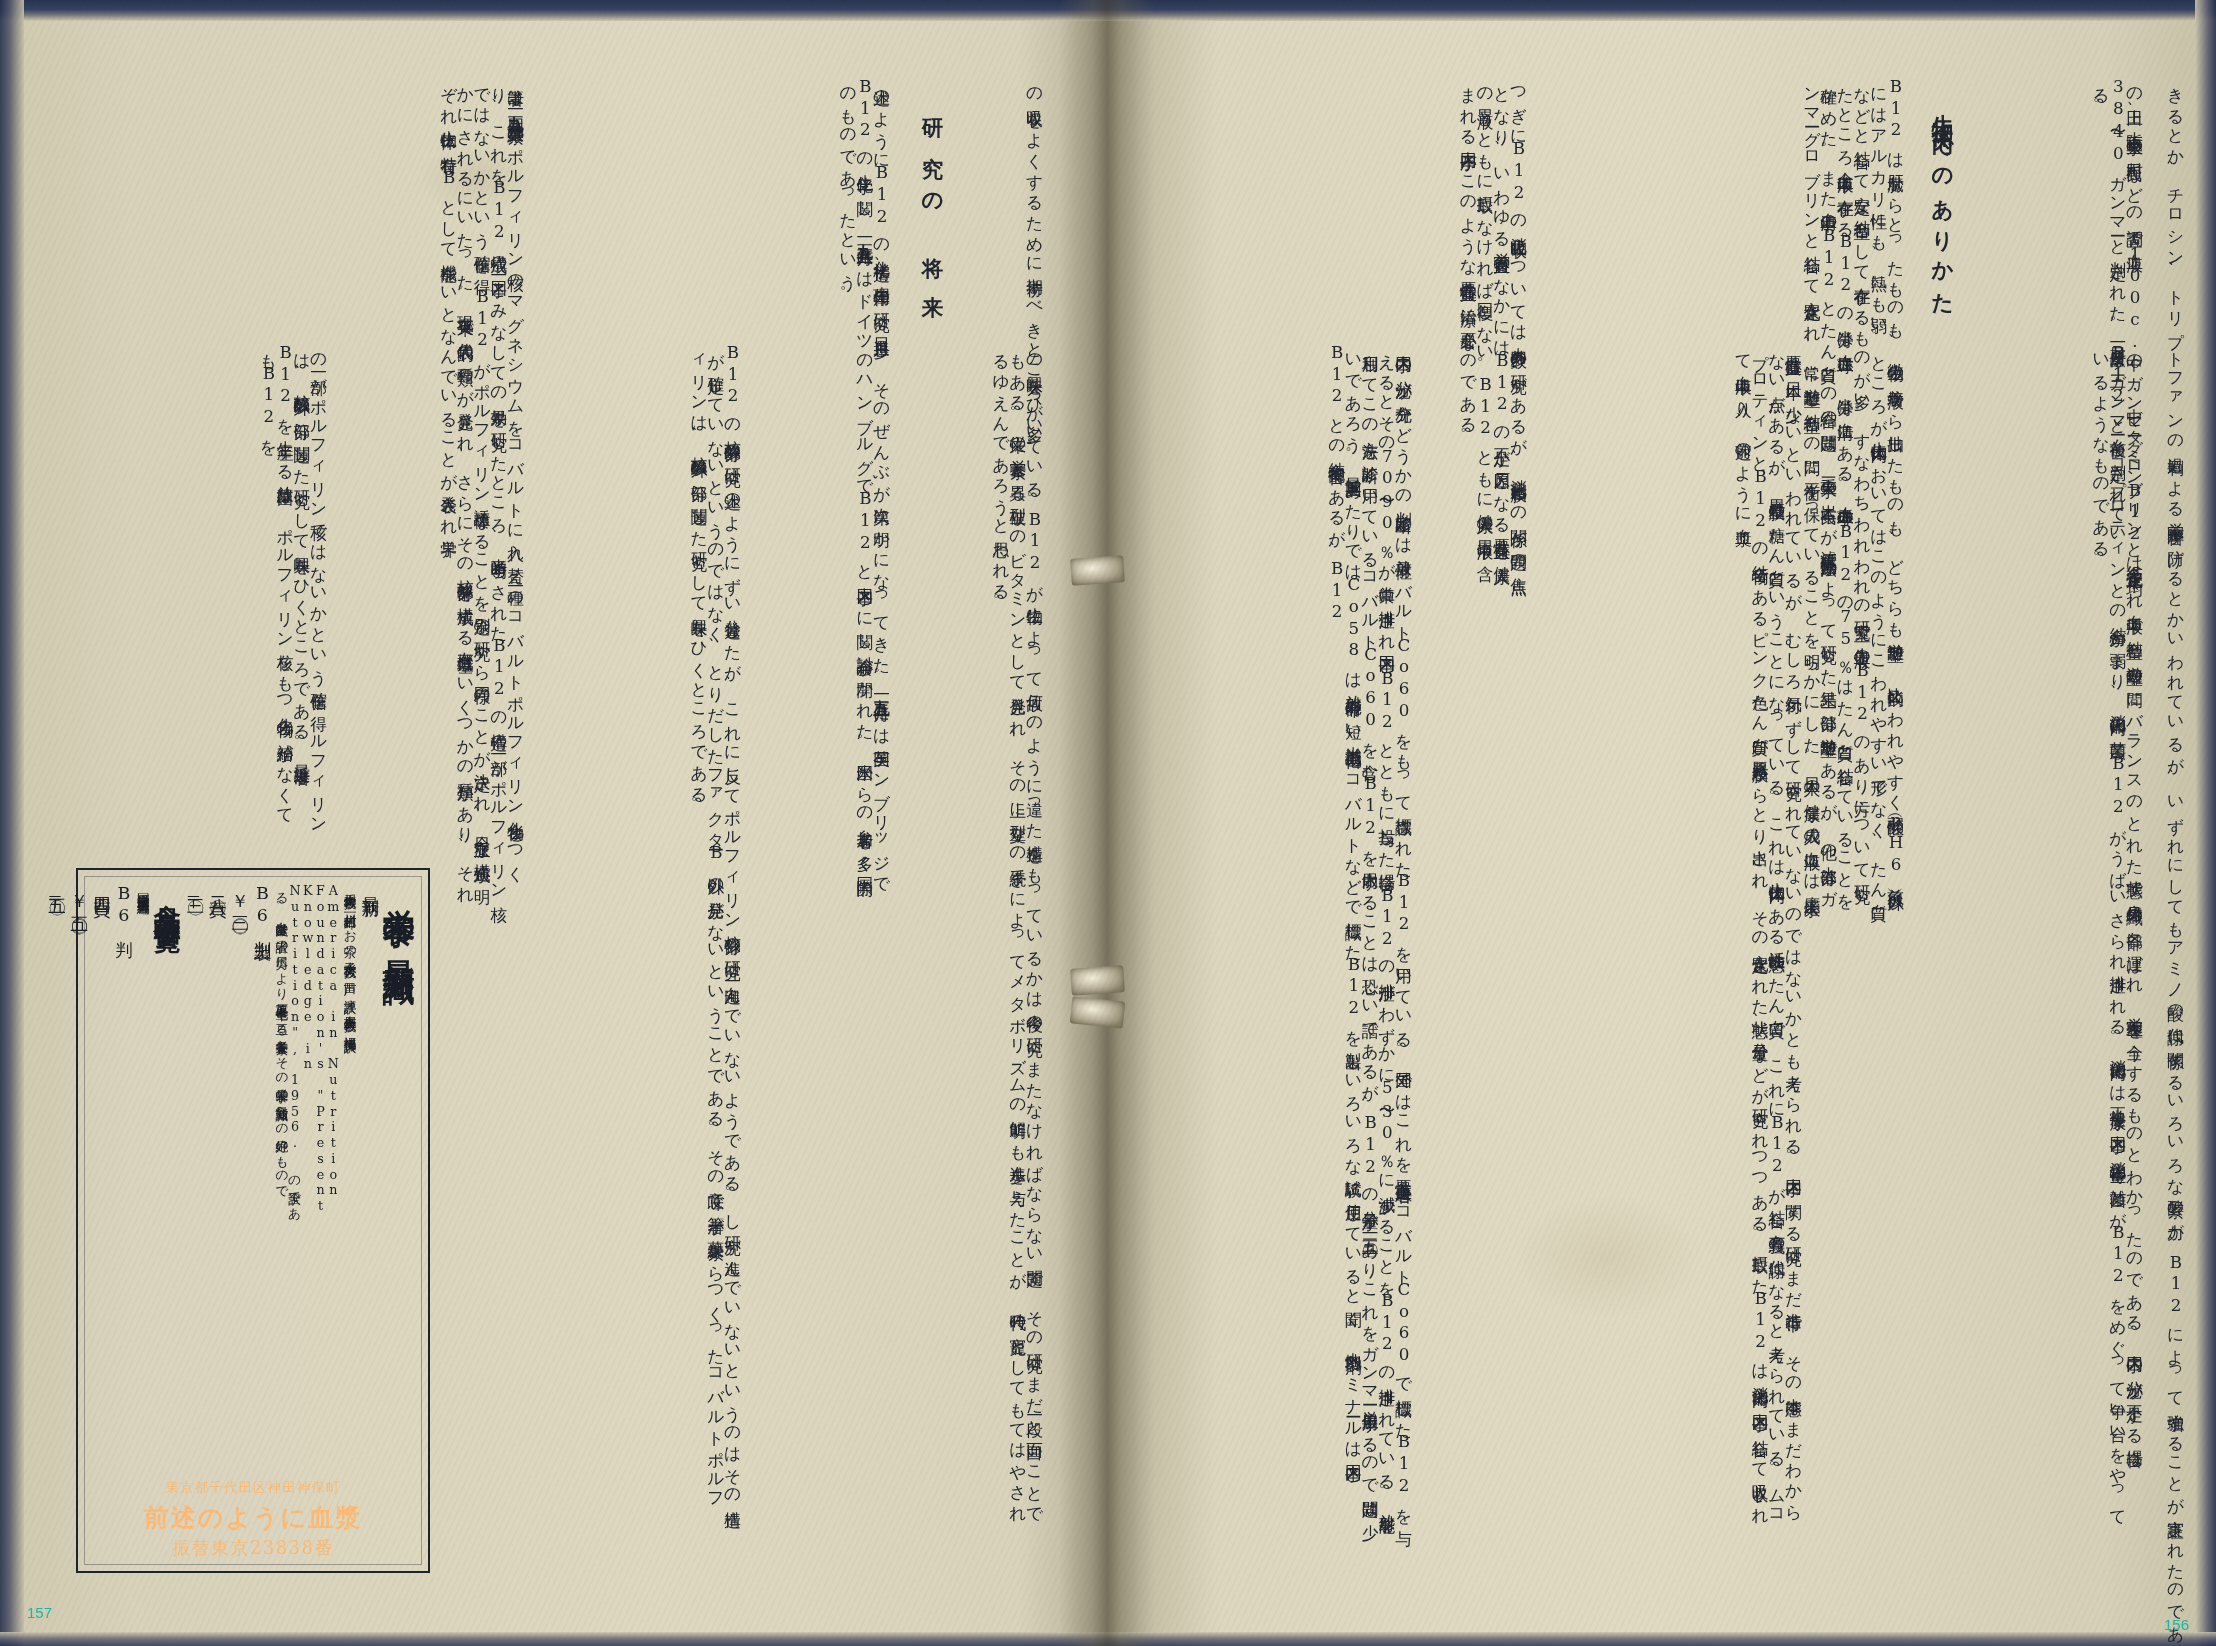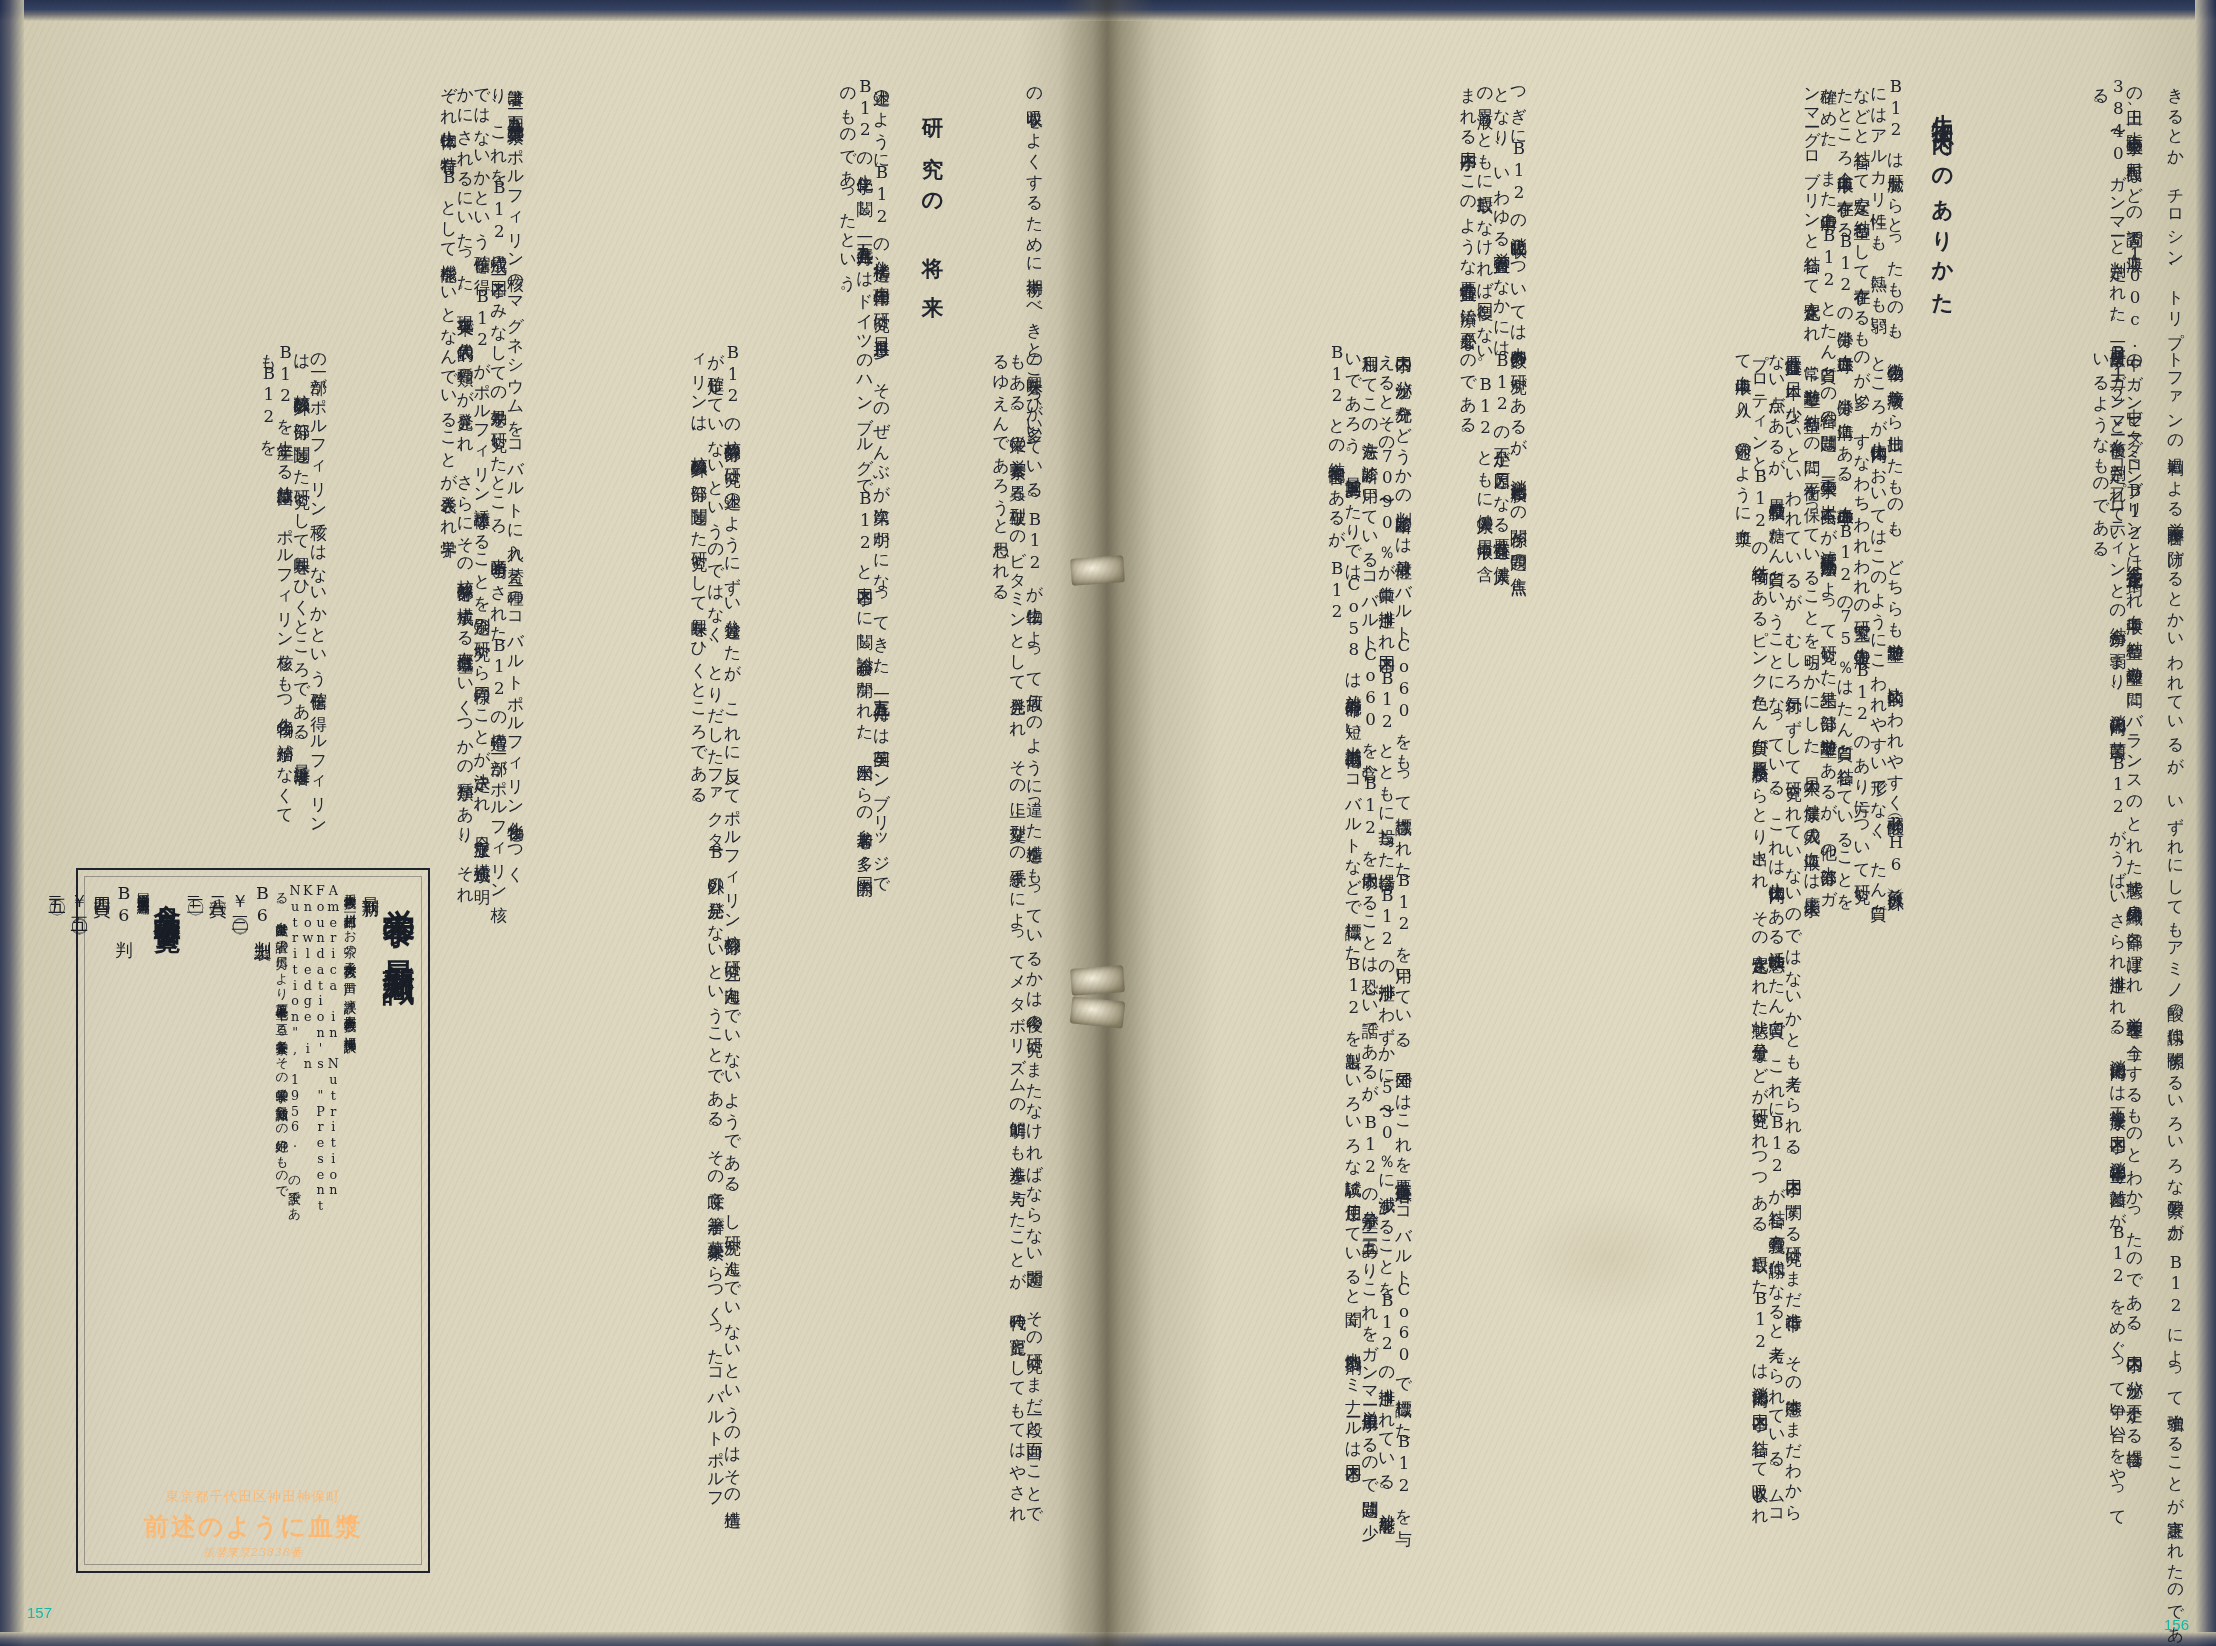--- a/index.html
+++ b/index.html
@@ -52,21 +52,21 @@
   .ad-line{writing-mode:vertical-rl;text-orientation:upright;font-family:"DejaVu Serif",serif;
       color:#181d26;white-space:nowrap;margin-left:4.8px;letter-spacing:.08em;line-height:1.0;}
   .ad-title{font-size:32px;font-weight:bold;letter-spacing:.12em;}
   .ad-big{font-size:27px;font-weight:bold;letter-spacing:.14em;}
   .ad-mid{font-size:17.5px;letter-spacing:.10em;}
   .ad-sm{font-size:12.7px;letter-spacing:.06em;}
   .ad-bottom{position:absolute;left:0;right:0;bottom:11px;text-align:center;}
   .ad-bottom div{font-family:"DejaVu Serif",serif;color:#fdba74;letter-spacing:.08em;}
   .ad-pub{font-size:25px;font-weight:bold;margin:4.8px 0 1.6px;}
   .ad-addr{font-size:13.5px;}
-  .ad-tel{font-size:11px;font-style:italic;}
+  .ad-tel{font-size:18px;}
 
   .tex{position:absolute;pointer-events:none;opacity:.16;
        background:repeating-linear-gradient(115deg,rgba(90,82,60,.25) 0 1.6px,rgba(0,0,0,0) 1.6px 5.6px);}
 </style>
 </head>
 <body>
 
 <div id="spread">
   <div class="book"></div>
 

